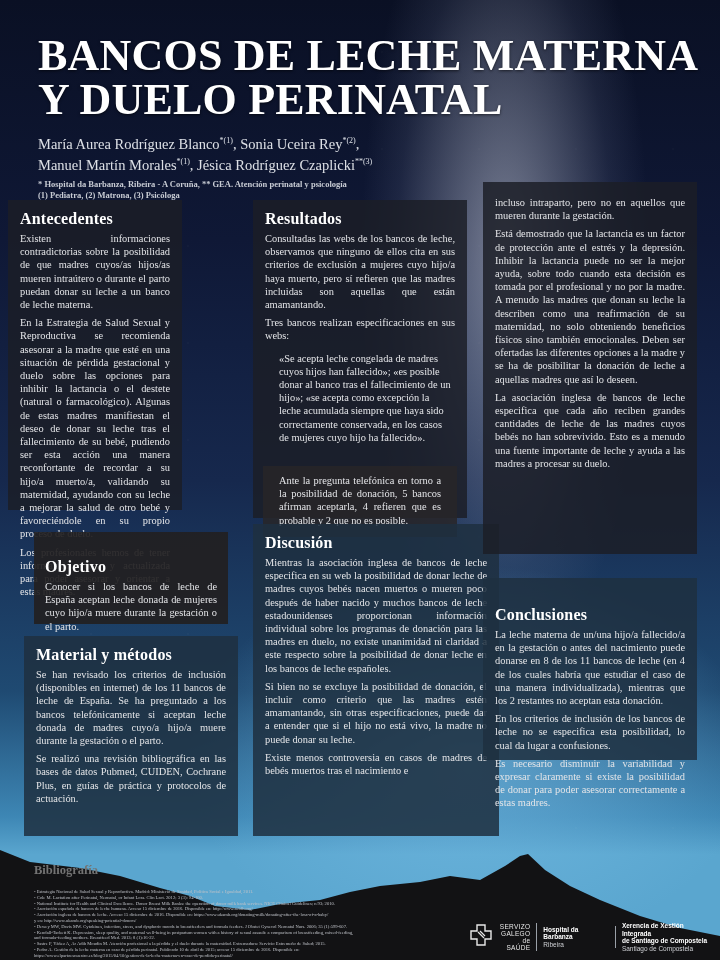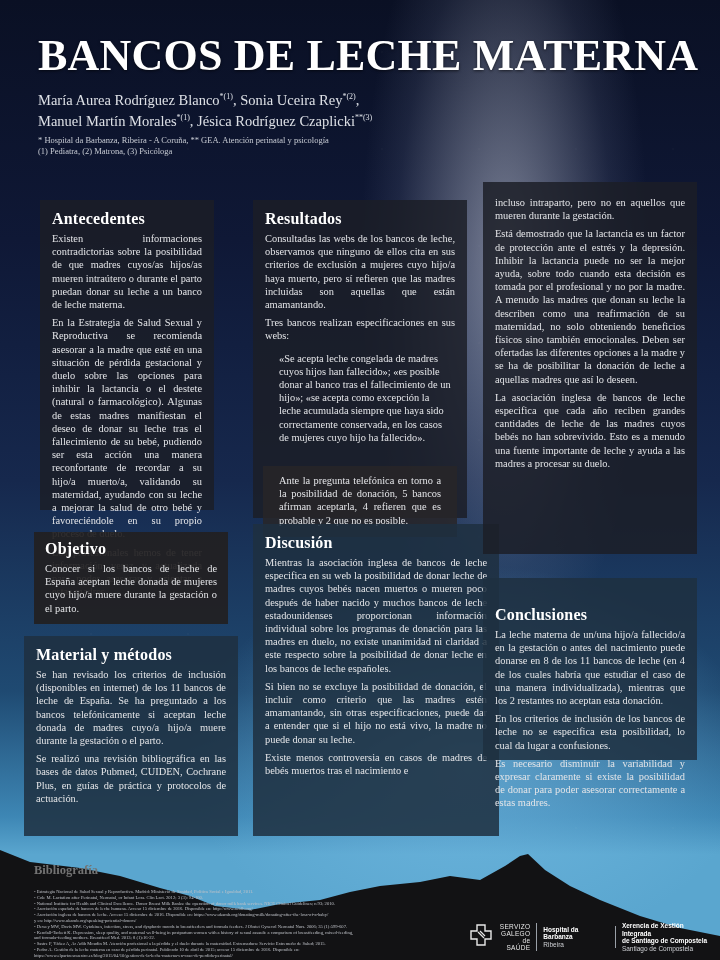--- a/index.html
+++ b/index.html
@@ -31,21 +31,21 @@
 
   .header { position: absolute; left: 38px; top: 34px; right: 20px; }
   .title {
     font-family: "Liberation Serif", serif;
     font-weight: bold; color: #ffffff;
     font-size: 44px; line-height: 44px; letter-spacing: 0.2px;
     text-shadow: 0 1px 3px rgba(0,0,0,0.6);
   }
   .authors { margin-top: 10px; font-size: 14.5px; line-height: 18px; color: #dde0e6; }
   .authors sup { font-size: 8px; }
-  .affil { margin-top: 5px; font-size: 8.5px; line-height: 11px; color: #c8ccd4; }
+  .affil { margin-top: 5px; font-size: 8.5px; line-height: 11px; color: #c8ccd4; font-weight: bold; }
 
   .panel {
     position: absolute;
     background: rgba(28, 30, 38, 0.84);
     padding: 8px 12px 10px 12px;
   }
   .panel.teal { background: rgba(30, 48, 64, 0.86); }
   .panel.dark { background: rgba(34, 32, 33, 0.92); }
   .panel h2 {
     font-family: "Liberation Serif", serif;
@@ -83,41 +83,42 @@
 
 <div class="mountain">
   <svg viewBox="0 0 720 150" preserveAspectRatio="none">
     <path d="M0,40 L30,52 L80,58 L120,66 L160,78 L190,86 L215,96 L250,100 L280,94 L320,90 L350,82 L380,76 L420,72 L450,66 L480,70 L505,56 L520,46 L528,44 L545,60 L570,76 L600,90 L640,106 L680,118 L720,126 L720,150 L0,150 Z" fill="#121214"></path>
   </svg>
 </div>
 
 <header class="header">
   <h1 class="title">
     <span>BANCOS DE LECHE MATERNA</span><br>
+    <span>Y DUELO PERINATAL</span>
   </h1>
   <div class="authors">
     <span><span>María Aurea Rodríguez Blanco</span><sup>*(1)</sup><span>, </span></span>
     <span><span>Sonia Uceira Rey</span><sup>*(2)</sup><span>,</span></span><br>
     <span><span>Manuel Martín Morales</span><sup>*(1)</sup><span>, </span></span>
     <span><span>Jésica Rodríguez Czaplicki</span><sup>**(3)</sup></span>
   </div>
   <div class="affil">
     <div>* Hospital da Barbanza, Ribeira - A Coruña, ** GEA. Atención perinatal y psicología</div>
     <div>(1) Pediatra, (2) Matrona, (3) Psicóloga</div>
   </div>
 </header>
 
-<section class="panel" style="left:40px; top:200px; width:174px; height:310px;">
+<section class="panel" style="left:8px; top:200px; width:174px; height:310px;">
   <h2>Antecedentes</h2>
   <p>Existen informaciones contradictorias sobre la posibilidad de que madres cuyos/as hijos/as mueren intraútero o durante el parto puedan donar su leche a un banco de leche materna.</p>
   <p>En la Estrategia de Salud Sexual y Reproductiva se recomienda asesorar a la madre que esté en una situación de pérdida gestacional y duelo sobre las opciones para inhibir la lactancia o el destete (natural o farmacológico). Algunas de estas madres manifiestan el deseo de donar su leche tras el fallecimiento de su bebé, pudiendo ser esta acción una manera reconfortante de recordar a su hijo/a muerto/a, validando su maternidad, ayudando con su leche a mejorar la salud de otro bebé y favoreciéndole en su propio proceso de duelo.</p>
   <p>Los profesionales hemos de tener información veraz y actualizada para poder asesorar y orientar a estas madres.</p>
 </section>
 
-<section class="panel dark" style="left:34px; top:532px; width:194px; height:92px; padding:6px 11px;">
+<section class="panel dark" style="left:34px; top:532px; width:194px; height:92px; padding:24px 11px;">
   <h2>Objetivo</h2>
   <p>Conocer si los bancos de leche de España aceptan leche donada de mujeres cuyo hijo/a muere durante la gestación o el parto.</p>
 </section>
 
 <section class="panel teal" style="left:24px; top:636px; width:214px; height:200px;">
   <h2>Material y métodos</h2>
   <p>Se han revisado los criterios de inclusión (disponibles en internet) de los 11 bancos de leche de España.  Se ha preguntado a los bancos telefónicamente si aceptan leche donada de madres cuyo/a hijo/a muere durante la gestación o el parto.</p>
   <p>Se realizó una revisión bibliográfica en las bases de datos Pubmed, CUIDEN, Cochrane Plus, en guías de práctica y protocolos de actuación.</p>
 </section>
 

